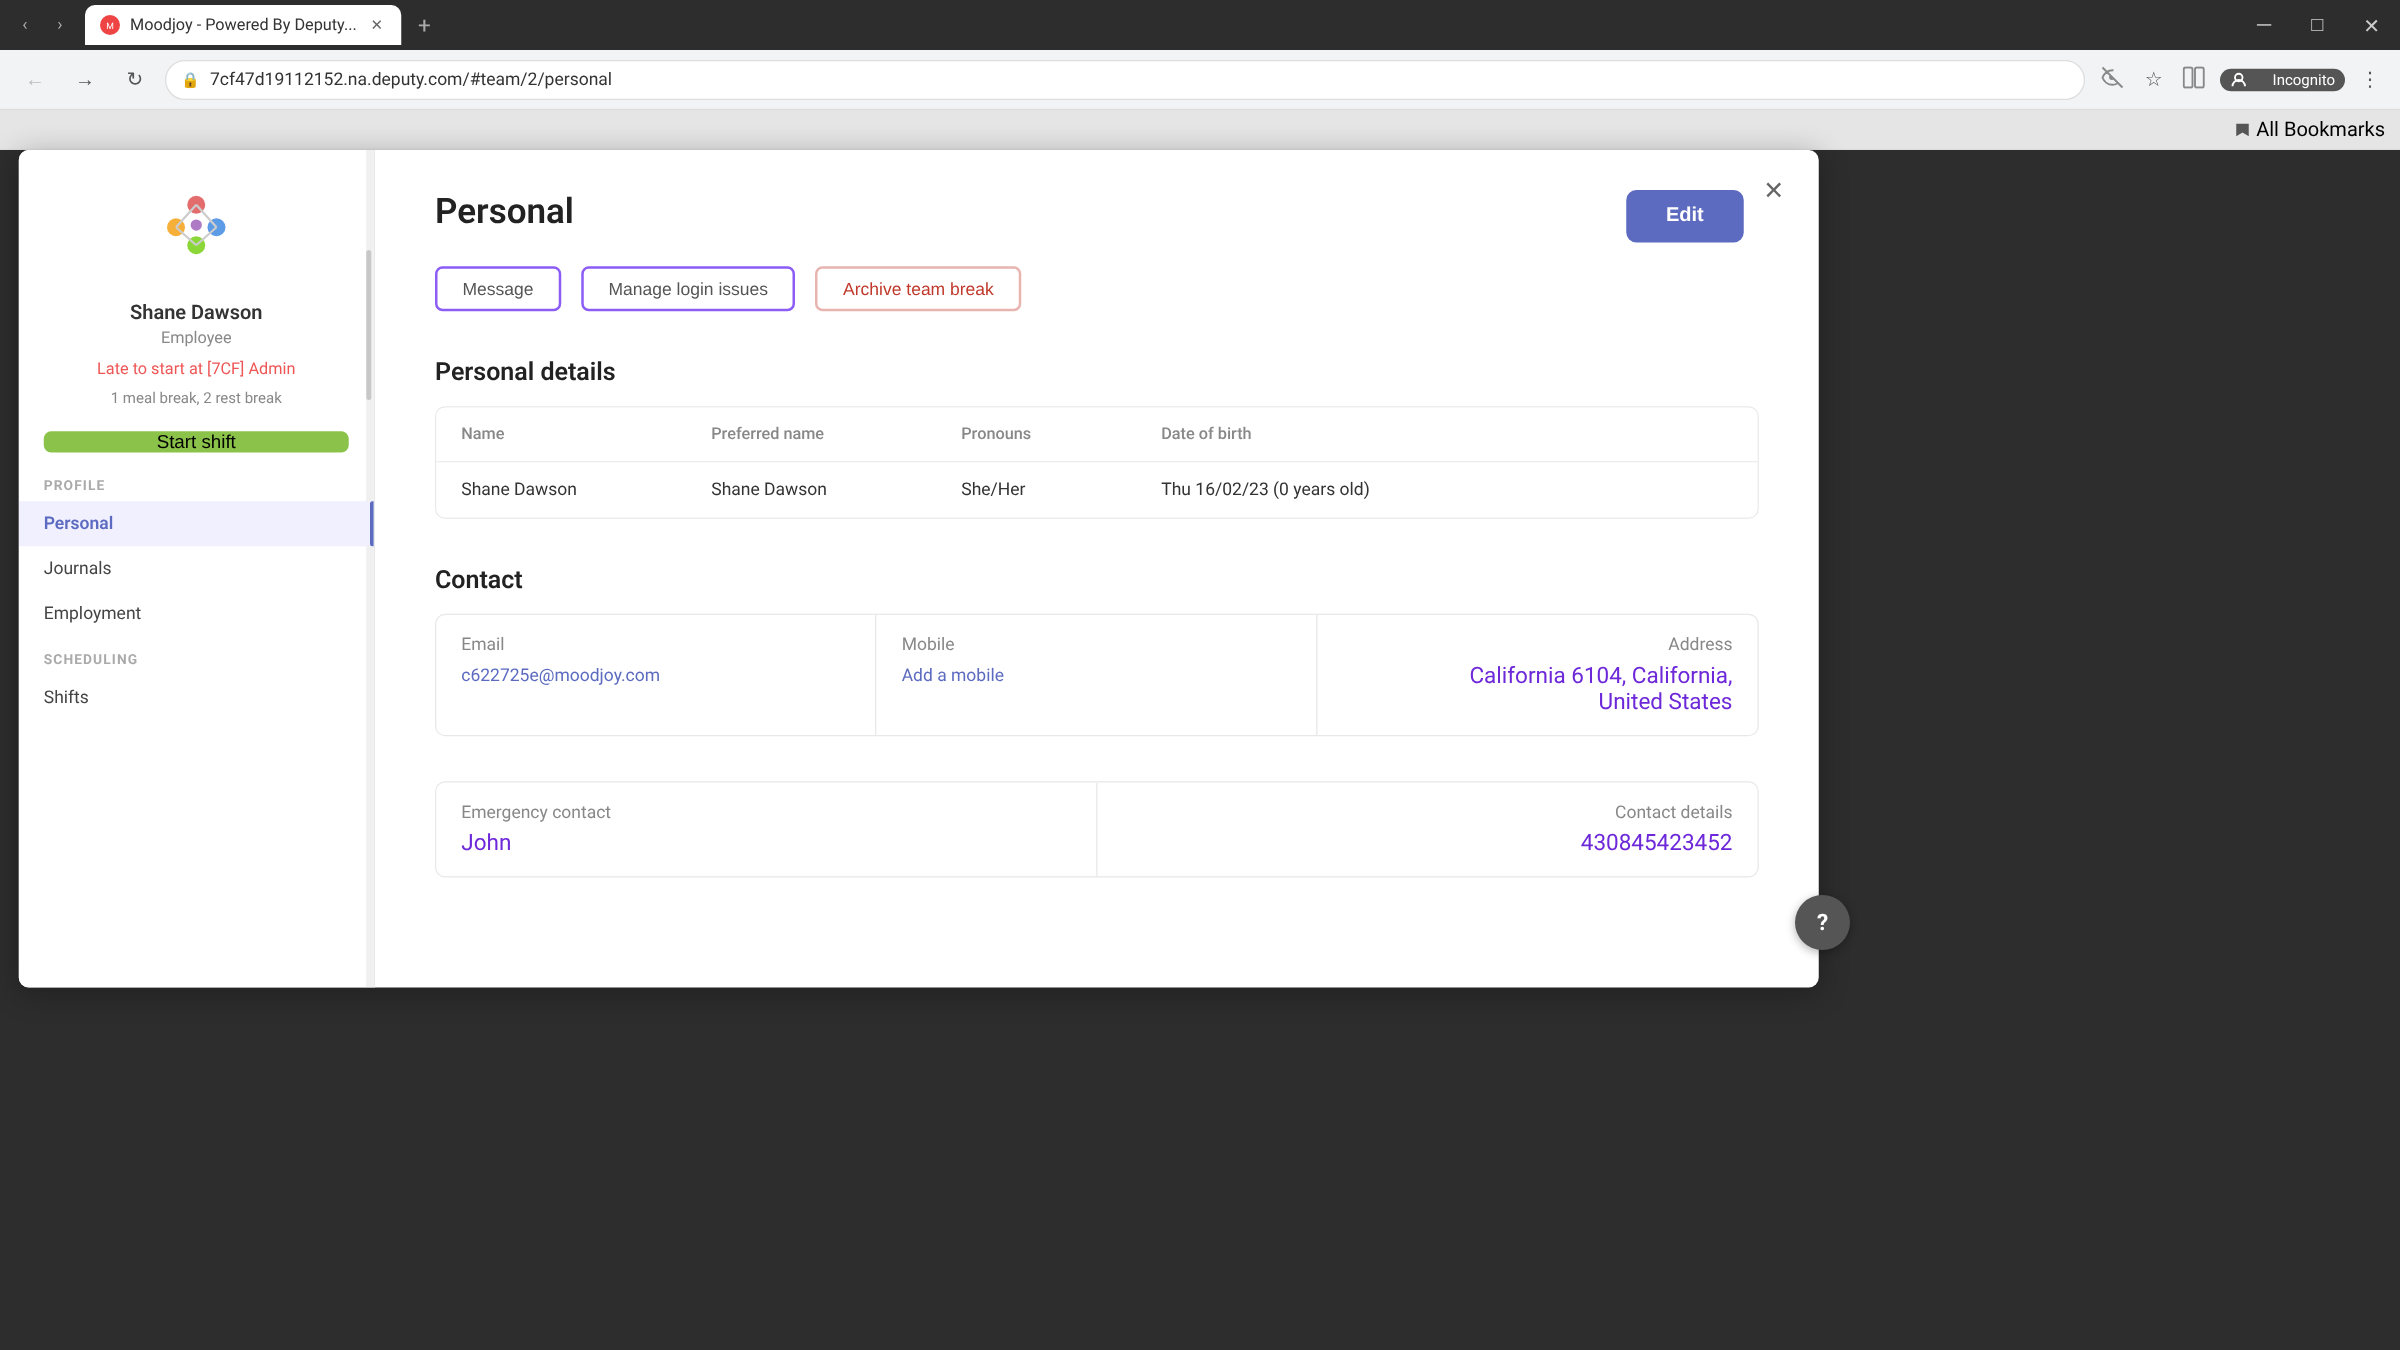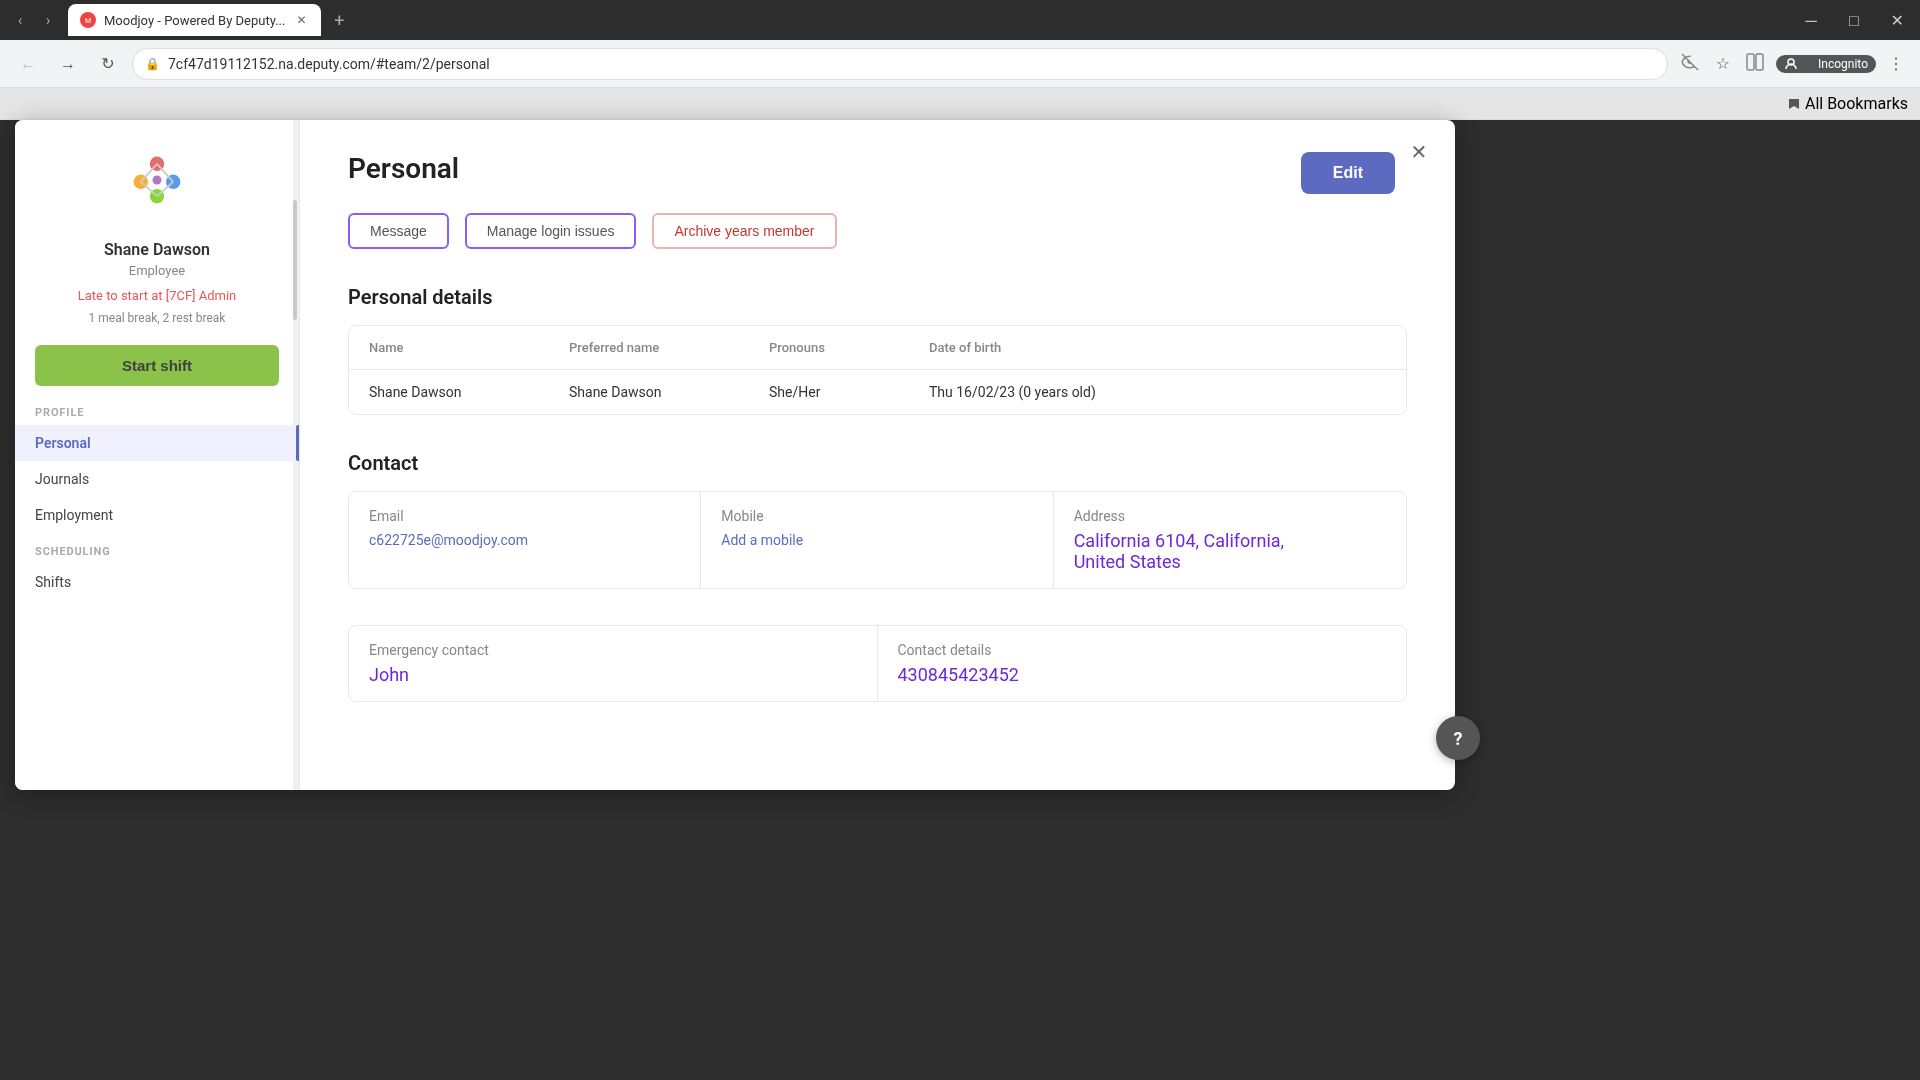--- a/index.html
+++ b/index.html
@@ -207,26 +207,25 @@
     .sidebar-breaks {
       text-align: center;
       font-size: 12px;
       color: #888;
       margin: 4px 16px 12px;
     }
 
     .btn-start-shift {
       margin: 8px 20px 8px;
       background: #8bc34a;
-      color: #404040;
+      color: #000000;
       border: none;
       border-radius: 6px;
-      padding: 12px;
       font-size: 15px;
-      font-weight: 700;
+      font-weight: 400;
       cursor: pointer;
       width: calc(100% - 40px);
     }
     .btn-find-replacement {
       margin: 0 20px 16px;
       background: white;
       color: #333;
       border: 1px solid #ddd;
       border-radius: 6px;
       padding: 10px;
@@ -375,21 +374,21 @@
       gap: 0;
       border: 1px solid #e8e8e8;
       border-radius: 8px;
       overflow: hidden;
       margin-bottom: 36px;
     }
     .contact-cell {
       padding: 16px 20px;
       border-right: 1px solid #e8e8e8;
     }
-    .contact-cell:last-child { border-right: none; }
+    .contact-cell:last-child { border-right: none; text-align: right; }
     .contact-label {
       font-size: 14px;
       color: #888;
       margin-bottom: 6px;
     }
     .contact-value {
       font-size: 18px;
       color: #6d28d9;
     }
     .contact-link {
@@ -550,21 +549,21 @@
 
   <div class="main-content">
     <div class="close-btn">✕</div>
     <button class="edit-btn">Edit</button>
 
     <h1 class="page-title">Personal</h1>
 
     <div class="action-buttons">
       <button class="action-btn">Message</button>
       <button class="action-btn">Manage login issues</button>
-      <button class="action-btn danger">Archive years member</button>
+      <button class="action-btn danger">Archive team break</button>
     </div>
 
     <h2 class="section-title">Personal details</h2>
 
     <div class="info-table">
       <div class="info-table-header">
         <span class="col-header">Name</span>
         <span class="col-header">Preferred name</span>
         <span class="col-header">Pronouns</span>
         <span class="col-header">Date of birth</span>

